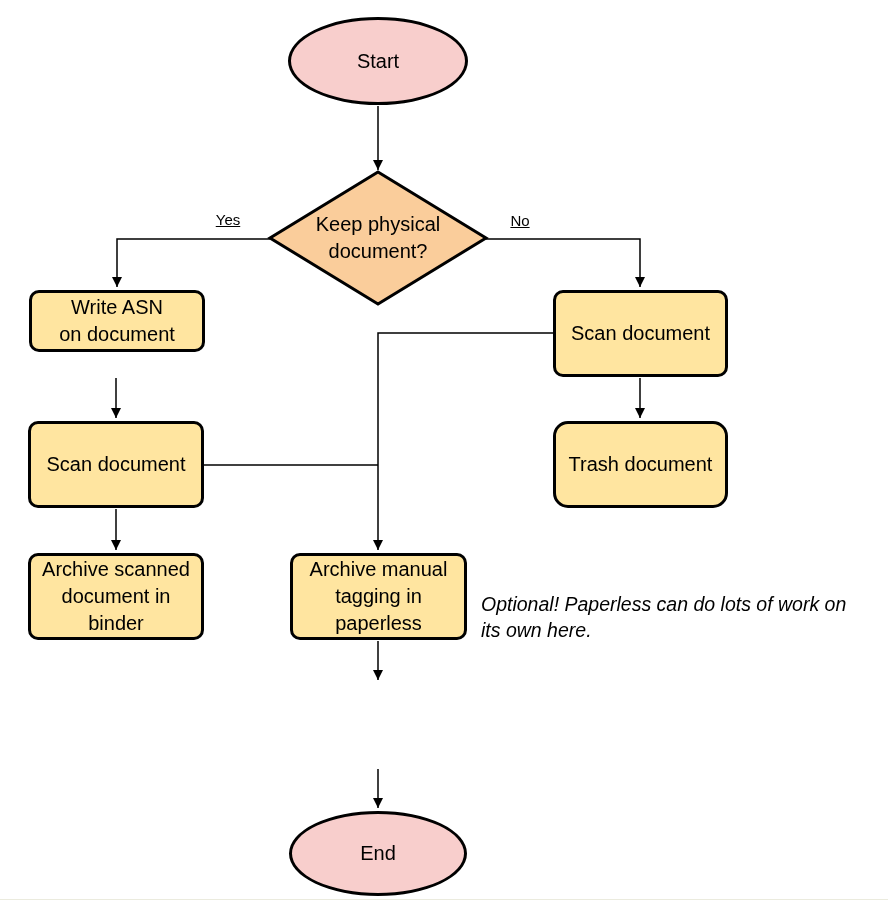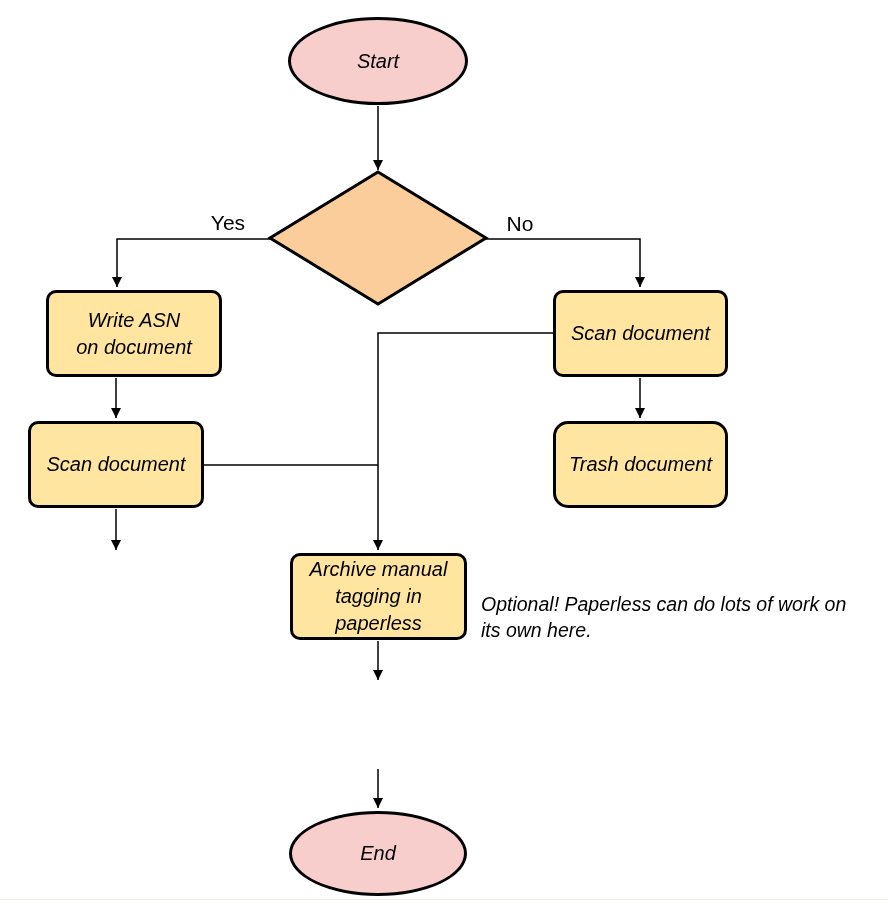--- a/index.html
+++ b/index.html
@@ -17,35 +17,34 @@
     color:#000;
   }
   .canvas{position:absolute;inset:0;}
   svg.wires{position:absolute;left:0;top:0;width:888px;height:907px;}
   .edge{stroke:var(--stroke);stroke-width:1.5;fill:none;}
   .shape-diamond{fill:var(--decision-fill);stroke:var(--stroke);stroke-width:3;}
   .node{
     position:absolute;display:flex;align-items:center;justify-content:center;
     text-align:center;font-size:20px;line-height:1.35;white-space:pre-line;
     box-sizing:border-box;
-    font-style:italic;
   }
   .proc{
     background:var(--process-fill);
     border:3px solid var(--stroke);
     border-radius:10px;
   }
   .term{
     background:var(--terminal-fill);
     border:3px solid var(--stroke);
     border-radius:50%;
   }
   .diamond-label{position:absolute;background:transparent;}
   .edge-label{
-    position:absolute;font-size:21px;text-align:center;white-space:nowrap;
+    position:absolute;font-size:15px;text-align:center;white-space:nowrap;text-decoration:underline;
   }
   .note{
     position:absolute;left:481px;top:591px;width:420px;
     font-size:19.5px;font-style:italic;line-height:1.35;white-space:pre-line;
   }
   .bottom-line{
     position:absolute;left:0;top:899px;width:888px;height:1px;
     background:var(--baseline-line);
   }
 </style>
@@ -70,26 +69,31 @@
     <path class="edge" d="M116,509 L116,550" marker-end="url(#arrow)"></path>
     <path class="edge" d="M640,378 L640,418" marker-end="url(#arrow)"></path>
     <path class="edge" d="M204,465 L378,465"></path>
     <path class="edge" d="M553,333 L378,333 L378,550" marker-end="url(#arrow)"></path>
     <path class="edge" d="M378,641 L378,680" marker-end="url(#arrow)"></path>
     <path class="edge" d="M378,769 L378,808" marker-end="url(#arrow)"></path>
   </svg>
 
   <div class="node term" style="left:288px;top:17px;width:180px;height:88px;">Start</div>
 
+  <div class="node diamond-label" style="left:283px;top:209px;width:190px;height:58px;">Keep physical
+document?</div>
 
-  <div class="node proc" style="left:46px;top:290px;width:176px;height:87px;">Write ASN
+  <div class="node proc" style="left:29px;top:290px;width:176px;height:62px;">Write ASN
 on document</div>
 
   <div class="node proc" style="left:28px;top:421px;width:176px;height:87px;">Scan document</div>
 
+  <div class="node proc" style="left:28px;top:553px;width:176px;height:87px;">Archive scanned
+document in
+binder</div>
 
   <div class="node proc" style="left:553px;top:290px;width:175px;height:87px;">Scan document</div>
 
   <div class="node proc" style="left:553px;top:421px;width:175px;height:87px;border-radius:15px;">Trash document</div>
 
   <div class="node proc" style="left:290px;top:553px;width:177px;height:87px;">Archive manual
 tagging in
 paperless</div>
 
 

